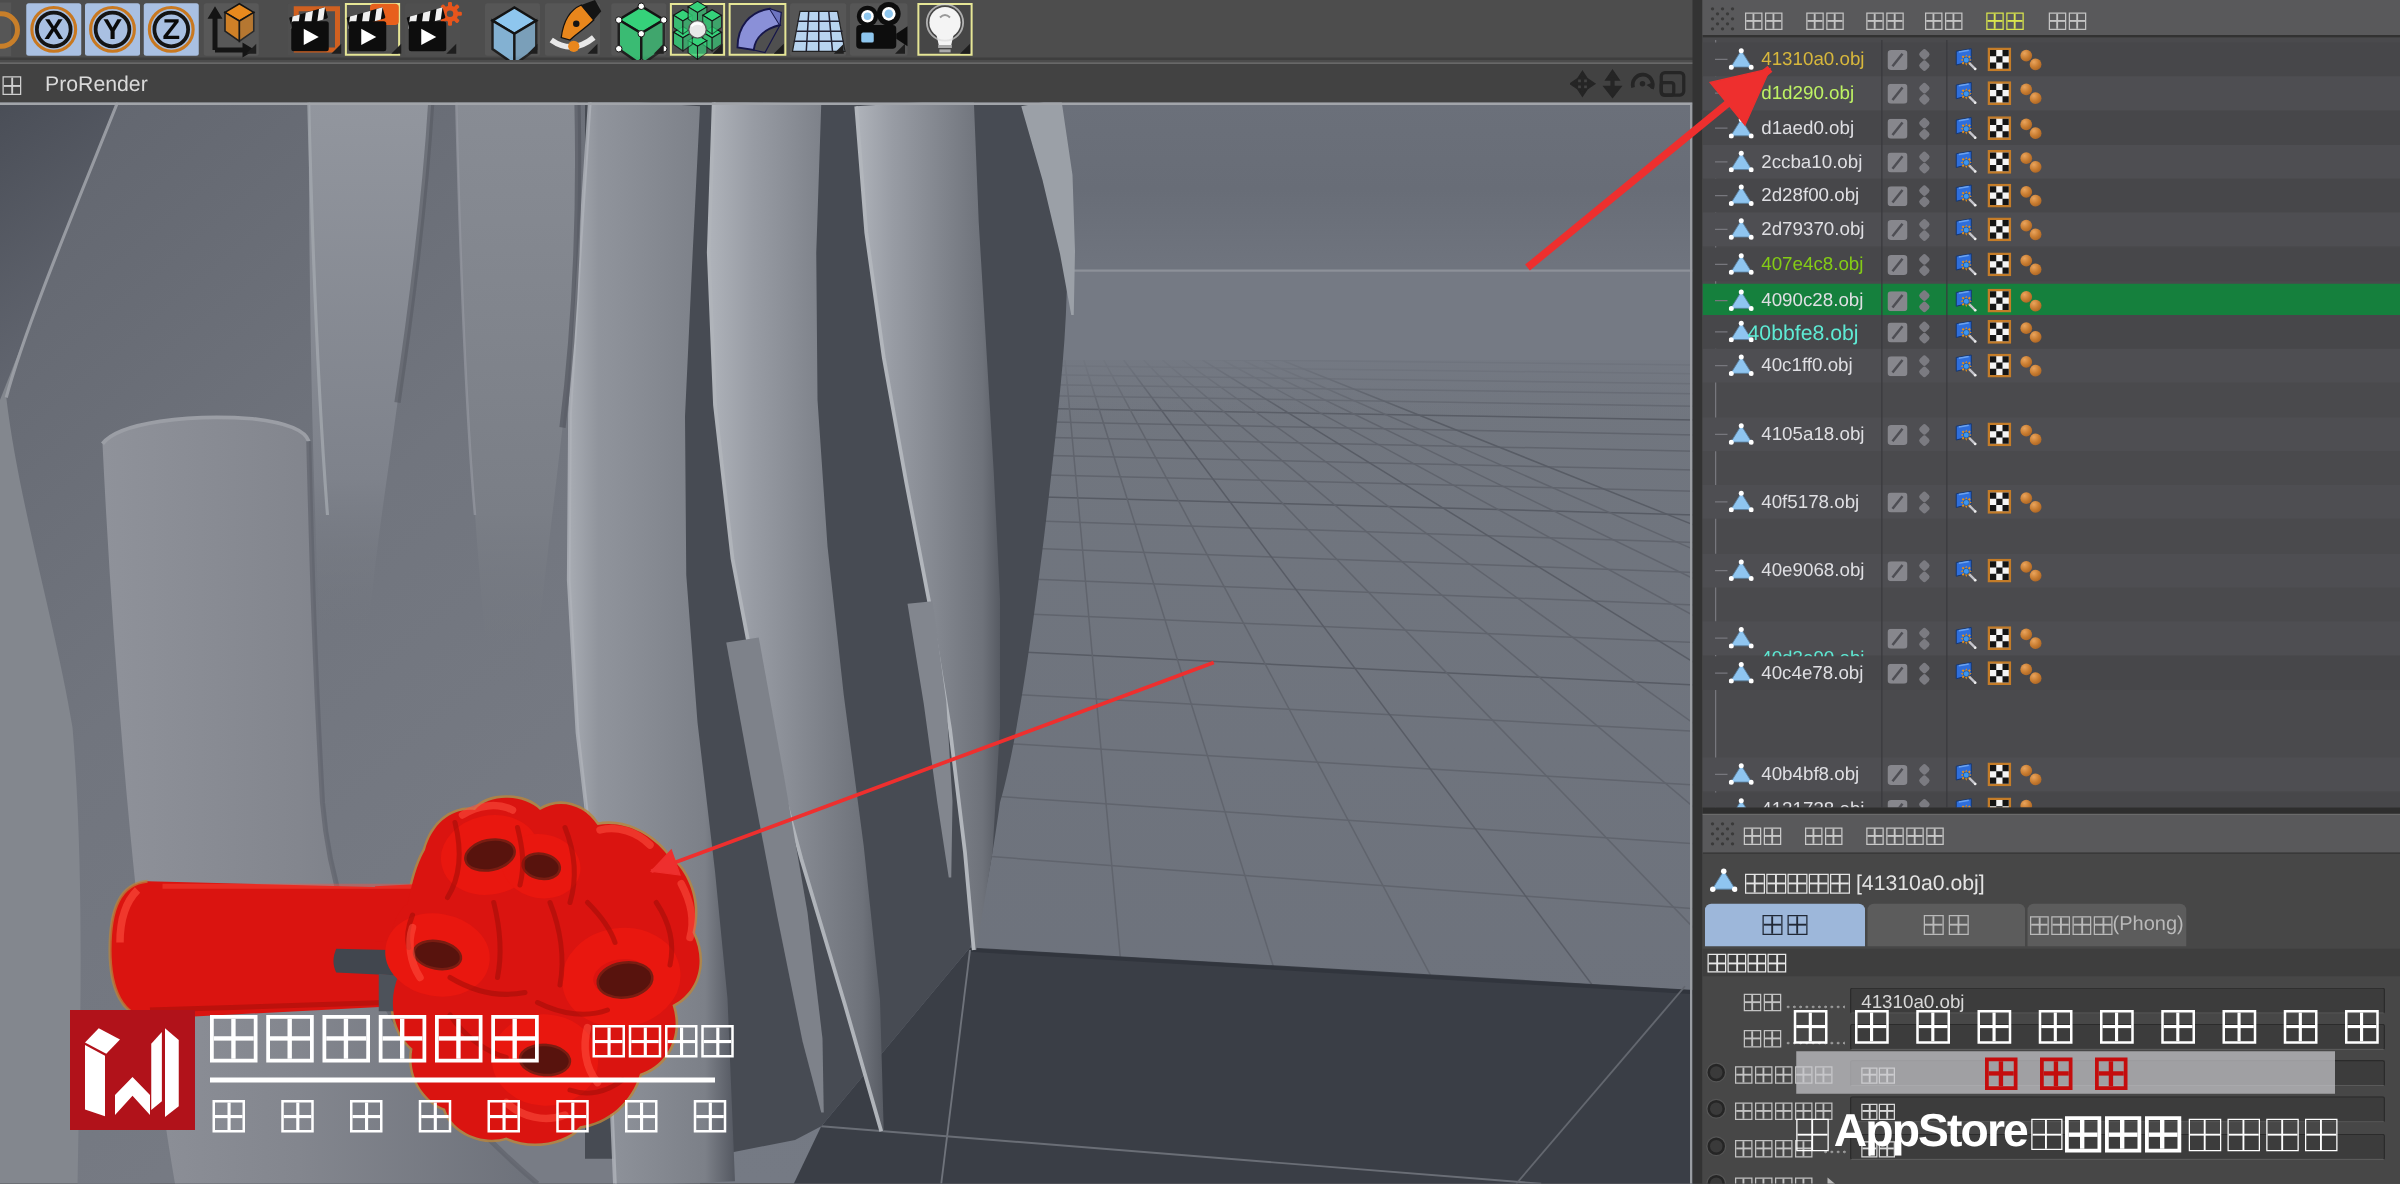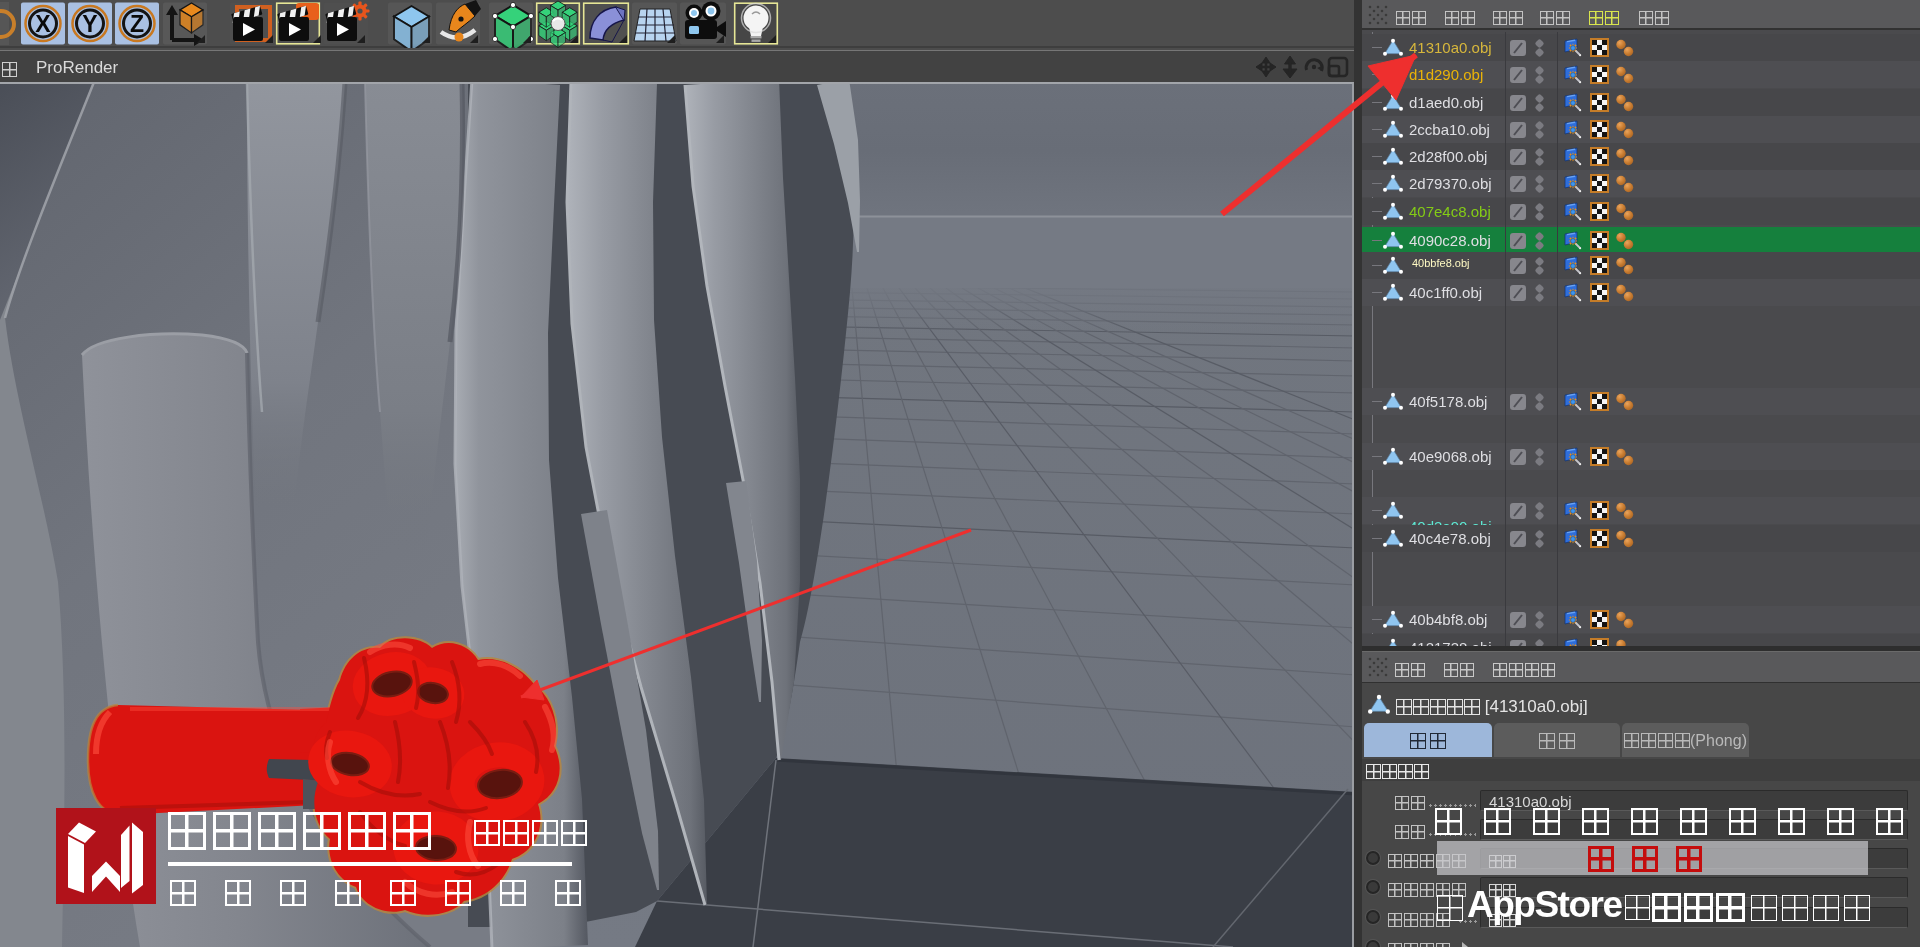--- a/index.html
+++ b/index.html
@@ -483,21 +483,21 @@
         </svg>
         <svg width="18" height="18" viewBox="0 0 18 18" style="position:absolute;left:254px;top:5px">
           <use href="#odots"></use>
         </svg>
       </div>
       <div class="row" style="top:29.2px;background:#4e4e52">
         <div style="position:absolute;left:10px;top:13px;width:10px;height:1px;background:#77777d"></div>
         <svg width="20" height="18" viewBox="0 0 18 15" style="position:absolute;left:21px;top:4px">
           <use href="#tri"></use>
         </svg>
-        <span style="position:absolute;left:47px;top:5px;font-size:15px;color:#eab308">d1d290.obj</span>
+        <span style="position:absolute;left:47px;top:5px;font-size:15px;color:#bef264">d1d290.obj</span>
         <svg width="16" height="16" viewBox="0 0 16 16" style="position:absolute;left:148px;top:6px">
           <use href="#slashbox"></use>
         </svg>
         <div style="position:absolute;left:174px;top:6px;width:7px;height:7px;border-radius:2px;background:#7b7b81;transform:rotate(45deg)"></div>
         <div style="position:absolute;left:174px;top:15px;width:7px;height:7px;border-radius:2px;background:#7b7b81;transform:rotate(45deg)"></div>
         <svg width="19" height="19" viewBox="0 0 19 19" style="position:absolute;left:201px;top:4px">
           <use href="#folder"></use>
         </svg>
         <svg width="19" height="19" viewBox="0 0 19 19" style="position:absolute;left:228px;top:4px">
           <use href="#checker"></use>
@@ -630,21 +630,21 @@
         </svg>
         <svg width="18" height="18" viewBox="0 0 18 18" style="position:absolute;left:254px;top:5px">
           <use href="#odots"></use>
         </svg>
       </div>
       <div class="row" style="top:220.0px;background:#47474a">
         <div style="position:absolute;left:10px;top:13px;width:10px;height:1px;background:#77777d"></div>
         <svg width="20" height="18" viewBox="0 0 18 15" style="position:absolute;left:21px;top:4px">
           <use href="#tri"></use>
         </svg>
-        <span style="position:absolute;left:50px;top:5px;font-size:11px;color:#fef9c3">40bbfe8.obj</span>
+        <span style="position:absolute;left:36px;top:5px;font-size:17px;color:#5eead4">40bbfe8.obj</span>
         <svg width="16" height="16" viewBox="0 0 16 16" style="position:absolute;left:148px;top:6px">
           <use href="#slashbox"></use>
         </svg>
         <div style="position:absolute;left:174px;top:6px;width:7px;height:7px;border-radius:2px;background:#7b7b81;transform:rotate(45deg)"></div>
         <div style="position:absolute;left:174px;top:15px;width:7px;height:7px;border-radius:2px;background:#7b7b81;transform:rotate(45deg)"></div>
         <svg width="19" height="19" viewBox="0 0 19 19" style="position:absolute;left:201px;top:4px">
           <use href="#folder"></use>
         </svg>
         <svg width="19" height="19" viewBox="0 0 19 19" style="position:absolute;left:228px;top:4px">
           <use href="#checker"></use>
@@ -652,20 +652,41 @@
         <svg width="18" height="18" viewBox="0 0 18 18" style="position:absolute;left:254px;top:5px">
           <use href="#odots"></use>
         </svg>
       </div>
       <div class="row" style="top:247.2px;background:#4e4e52">
         <div style="position:absolute;left:10px;top:13px;width:10px;height:1px;background:#77777d"></div>
         <svg width="20" height="18" viewBox="0 0 18 15" style="position:absolute;left:21px;top:4px">
           <use href="#tri"></use>
         </svg>
         <span style="position:absolute;left:47px;top:5px;font-size:15px;color:#dfdfe3">40c1ff0.obj</span>
+        <svg width="16" height="16" viewBox="0 0 16 16" style="position:absolute;left:148px;top:6px">
+          <use href="#slashbox"></use>
+        </svg>
+        <div style="position:absolute;left:174px;top:6px;width:7px;height:7px;border-radius:2px;background:#7b7b81;transform:rotate(45deg)"></div>
+        <div style="position:absolute;left:174px;top:15px;width:7px;height:7px;border-radius:2px;background:#7b7b81;transform:rotate(45deg)"></div>
+        <svg width="19" height="19" viewBox="0 0 19 19" style="position:absolute;left:201px;top:4px">
+          <use href="#folder"></use>
+        </svg>
+        <svg width="19" height="19" viewBox="0 0 19 19" style="position:absolute;left:228px;top:4px">
+          <use href="#checker"></use>
+        </svg>
+        <svg width="18" height="18" viewBox="0 0 18 18" style="position:absolute;left:254px;top:5px">
+          <use href="#odots"></use>
+        </svg>
+      </div>
+      <div class="row" style="top:301.8px;background:#4e4e52">
+        <div style="position:absolute;left:10px;top:13px;width:10px;height:1px;background:#77777d"></div>
+        <svg width="20" height="18" viewBox="0 0 18 15" style="position:absolute;left:21px;top:4px">
+          <use href="#tri"></use>
+        </svg>
+        <span style="position:absolute;left:47px;top:5px;font-size:15px;color:#dfdfe3">4105a18.obj</span>
         <svg width="16" height="16" viewBox="0 0 16 16" style="position:absolute;left:148px;top:6px">
           <use href="#slashbox"></use>
         </svg>
         <div style="position:absolute;left:174px;top:6px;width:7px;height:7px;border-radius:2px;background:#7b7b81;transform:rotate(45deg)"></div>
         <div style="position:absolute;left:174px;top:15px;width:7px;height:7px;border-radius:2px;background:#7b7b81;transform:rotate(45deg)"></div>
         <svg width="19" height="19" viewBox="0 0 19 19" style="position:absolute;left:201px;top:4px">
           <use href="#folder"></use>
         </svg>
         <svg width="19" height="19" viewBox="0 0 19 19" style="position:absolute;left:228px;top:4px">
           <use href="#checker"></use>

